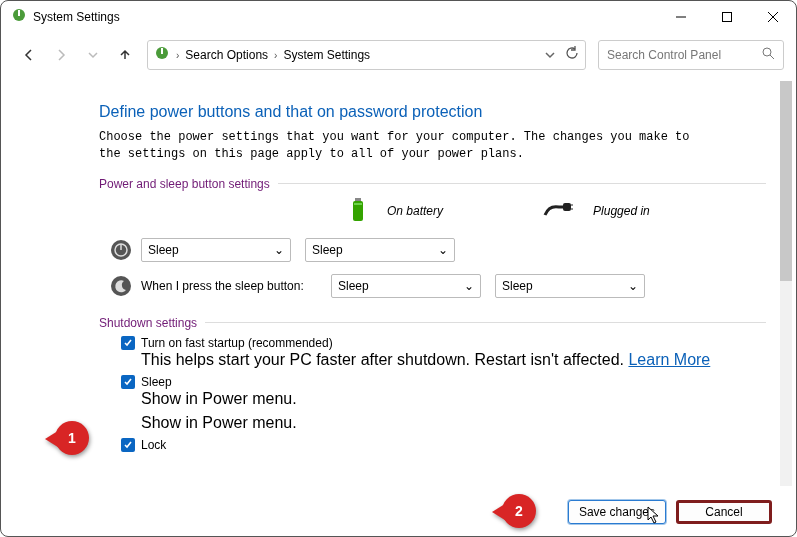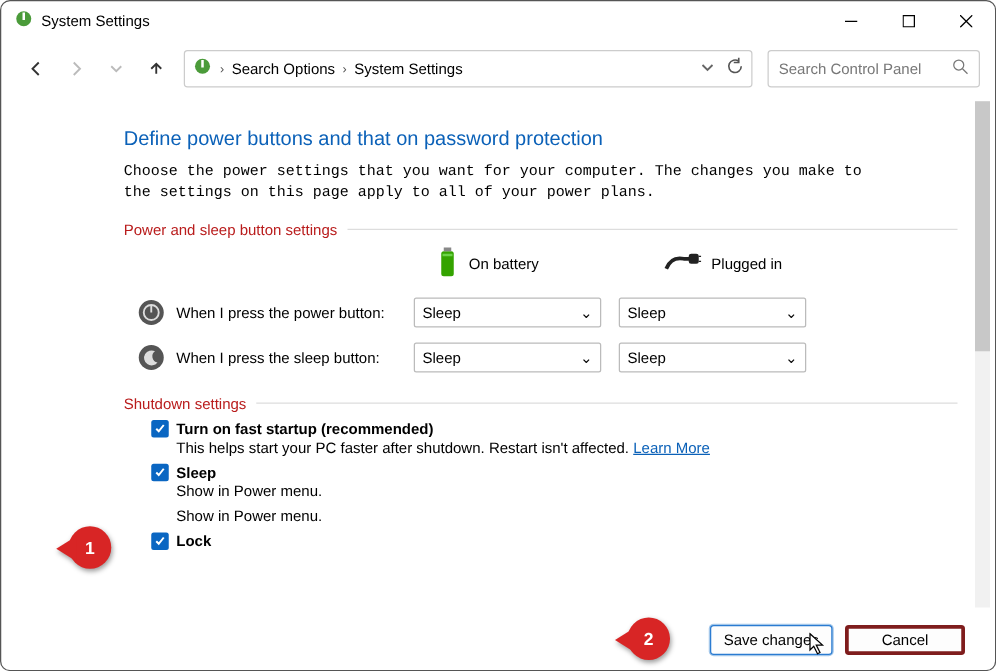--- a/index.html
+++ b/index.html
@@ -8,38 +8,38 @@
   .titlebar .title { font-size: 12px; color: #000; margin-left: 6px; }
   .titlebtns { margin-left: auto; display: flex; }
   .titlebtn { width: 46px; height: 32px; display: flex; align-items: center; justify-content: center; }
   .navrow { height: 44px; display: flex; align-items: center; padding: 0 12px 0 18px; gap: 12px; }
   .navarrow { width: 20px; height: 20px; display:flex; align-items:center; justify-content:center; color:#666; }
   .navarrow.disabled { color:#bbb; }
   .addrbar { flex: 1; height: 30px; border: 1px solid #ccc; border-radius: 3px; display:flex; align-items:center; padding: 0 6px; gap:6px; }
   .crumb { font-size: 12px; color:#000; }
   .chev { font-size: 10px; color:#555; }
   .addr-right { margin-left:auto; display:flex; gap:10px; align-items:center; color:#555;}
-  .searchbox { width: 170px; height: 30px; border:1px solid #ccc; border-radius:3px; display:flex; align-items:center; padding:0 8px; color:#777; font-size:12px; justify-content: space-between; gap: 24px;}
+  .searchbox { width: 186px; height: 30px; border:1px solid #ccc; border-radius:3px; display:flex; align-items:center; padding:0 8px; color:#777; font-size:12px; justify-content: space-between; gap: 24px;}
   .content { position: absolute; top: 82px; left: 98px; right: 30px; bottom: 60px; }
   .h1 { color: #0b61b8; font-size: 16px; margin: 20px 0 8px 0; }
   .desc { font-size: 12px; color:#000; line-height:1.4; width: 600px; font-family: Liberation Mono, monospace; }
-  .section-label { font-size: 12px; color:#b91c1c; margin-top: 14px; display:flex; align-items:center; }
+  .section-label { font-size: 12px; color:#701a75; margin-top: 14px; display:flex; align-items:center; }
   .section-label .line { flex:1; height:1px; background:#ddd; margin-left:8px; }
   .colrow { display:flex; margin-top:6px; margin-left: 250px; gap: 100px; }
-  .colhead { font-size:12px; display:flex; align-items:center; gap:8px; }
+  .colhead { font-size:12px; display:flex; align-items:center; gap:20px;font-style:italic; }
   .settingrow { display:flex; align-items:center; margin-top:12px; }
   .settingrow .icon { width:24px; height:24px; margin-left:10px; margin-right:8px; display:flex; align-items:center; justify-content:center;}
   .settingrow .label { font-size:12px; width: 190px; }
   .select { width: 150px; height:24px; border:1px solid #bbb; border-radius:2px; font-size:12px; padding:0 6px; display:flex; align-items:center; justify-content:space-between; margin-right:14px; background:#fff;}
   .chkline { margin-left:22px; margin-top:6px; }
   .chkline .row1 { display:flex; align-items:center; gap:6px; }
   .chk { width:14px; height:14px; background:#0a66c2; border-radius:2px; display:flex; align-items:center; justify-content:center; flex-shrink:0;}
   .chk svg { display:block; }
-  .chklabel { font-size:12px; font-weight:700; }
-  .chkdesc { font-size:12px; margin-left:20px; margin-top:1px; }
+  .chklabel { font-size:12px; font-weight:400; }
+  .chkdesc { font-size:16px; margin-left:20px; margin-top:1px; }
   .chkdesc a { color:#0b61b8; text-decoration:underline; }
   .footer { position:absolute; bottom:12px; right:24px; display:flex; gap:10px; }
   .btn { min-width:96px; height:24px; border:3px solid #7f1d1d; border-radius:3px; background:#fdfdfd; font-size:12px; display:flex; align-items:center; justify-content:center; padding: 0 10px;}
   .btn.primary { border:1px solid #2a7bd1; box-shadow: 0 0 0 1px #a3c7ea; }
   .badge { position:absolute; background:#d82525; color:#fff; font-size:14px; font-weight:600; width:34px; height:34px; border-radius:50%; display:flex; align-items:center; justify-content:center; filter: drop-shadow(1px 2px 2px rgba(0,0,0,.4)); }
   .badge::before { content:""; position:absolute; left:-20px; top:8px; border:10px solid transparent; border-right:16px solid #d82525; }
   .scrollbar { position:absolute; right:4px; top:80px; bottom:50px; width:12px; background:#f1f1f1; }
   .scrollbar .thumb { position:absolute; top:0; width:100%; height:200px; background:#c8c8c8; }
   .cursor { position:absolute; bottom:10px; right:133px; pointer-events:none; }
 </style>
@@ -152,21 +152,20 @@
   </div>
 
   <div class="settingrow">
     <div class="icon">
         <svg width="22" height="22">
           <circle cx="11" cy="11" r="10" fill="#555"></circle>
           <circle cx="11" cy="11" r="6" fill="none" stroke="#ddd" stroke-width="1.5"></circle>
           <line x1="11" y1="5" x2="11" y2="11" stroke="#ddd" stroke-width="1.5"></line>
         </svg>
       </div>
-    <div class="label">When I press the power button:</div>
     <div class="select">
         <span>Sleep</span>
         <span>⌄</span>
       </div>
     <div class="select">
         <span>Sleep</span>
         <span>⌄</span>
       </div>
   </div>
 

